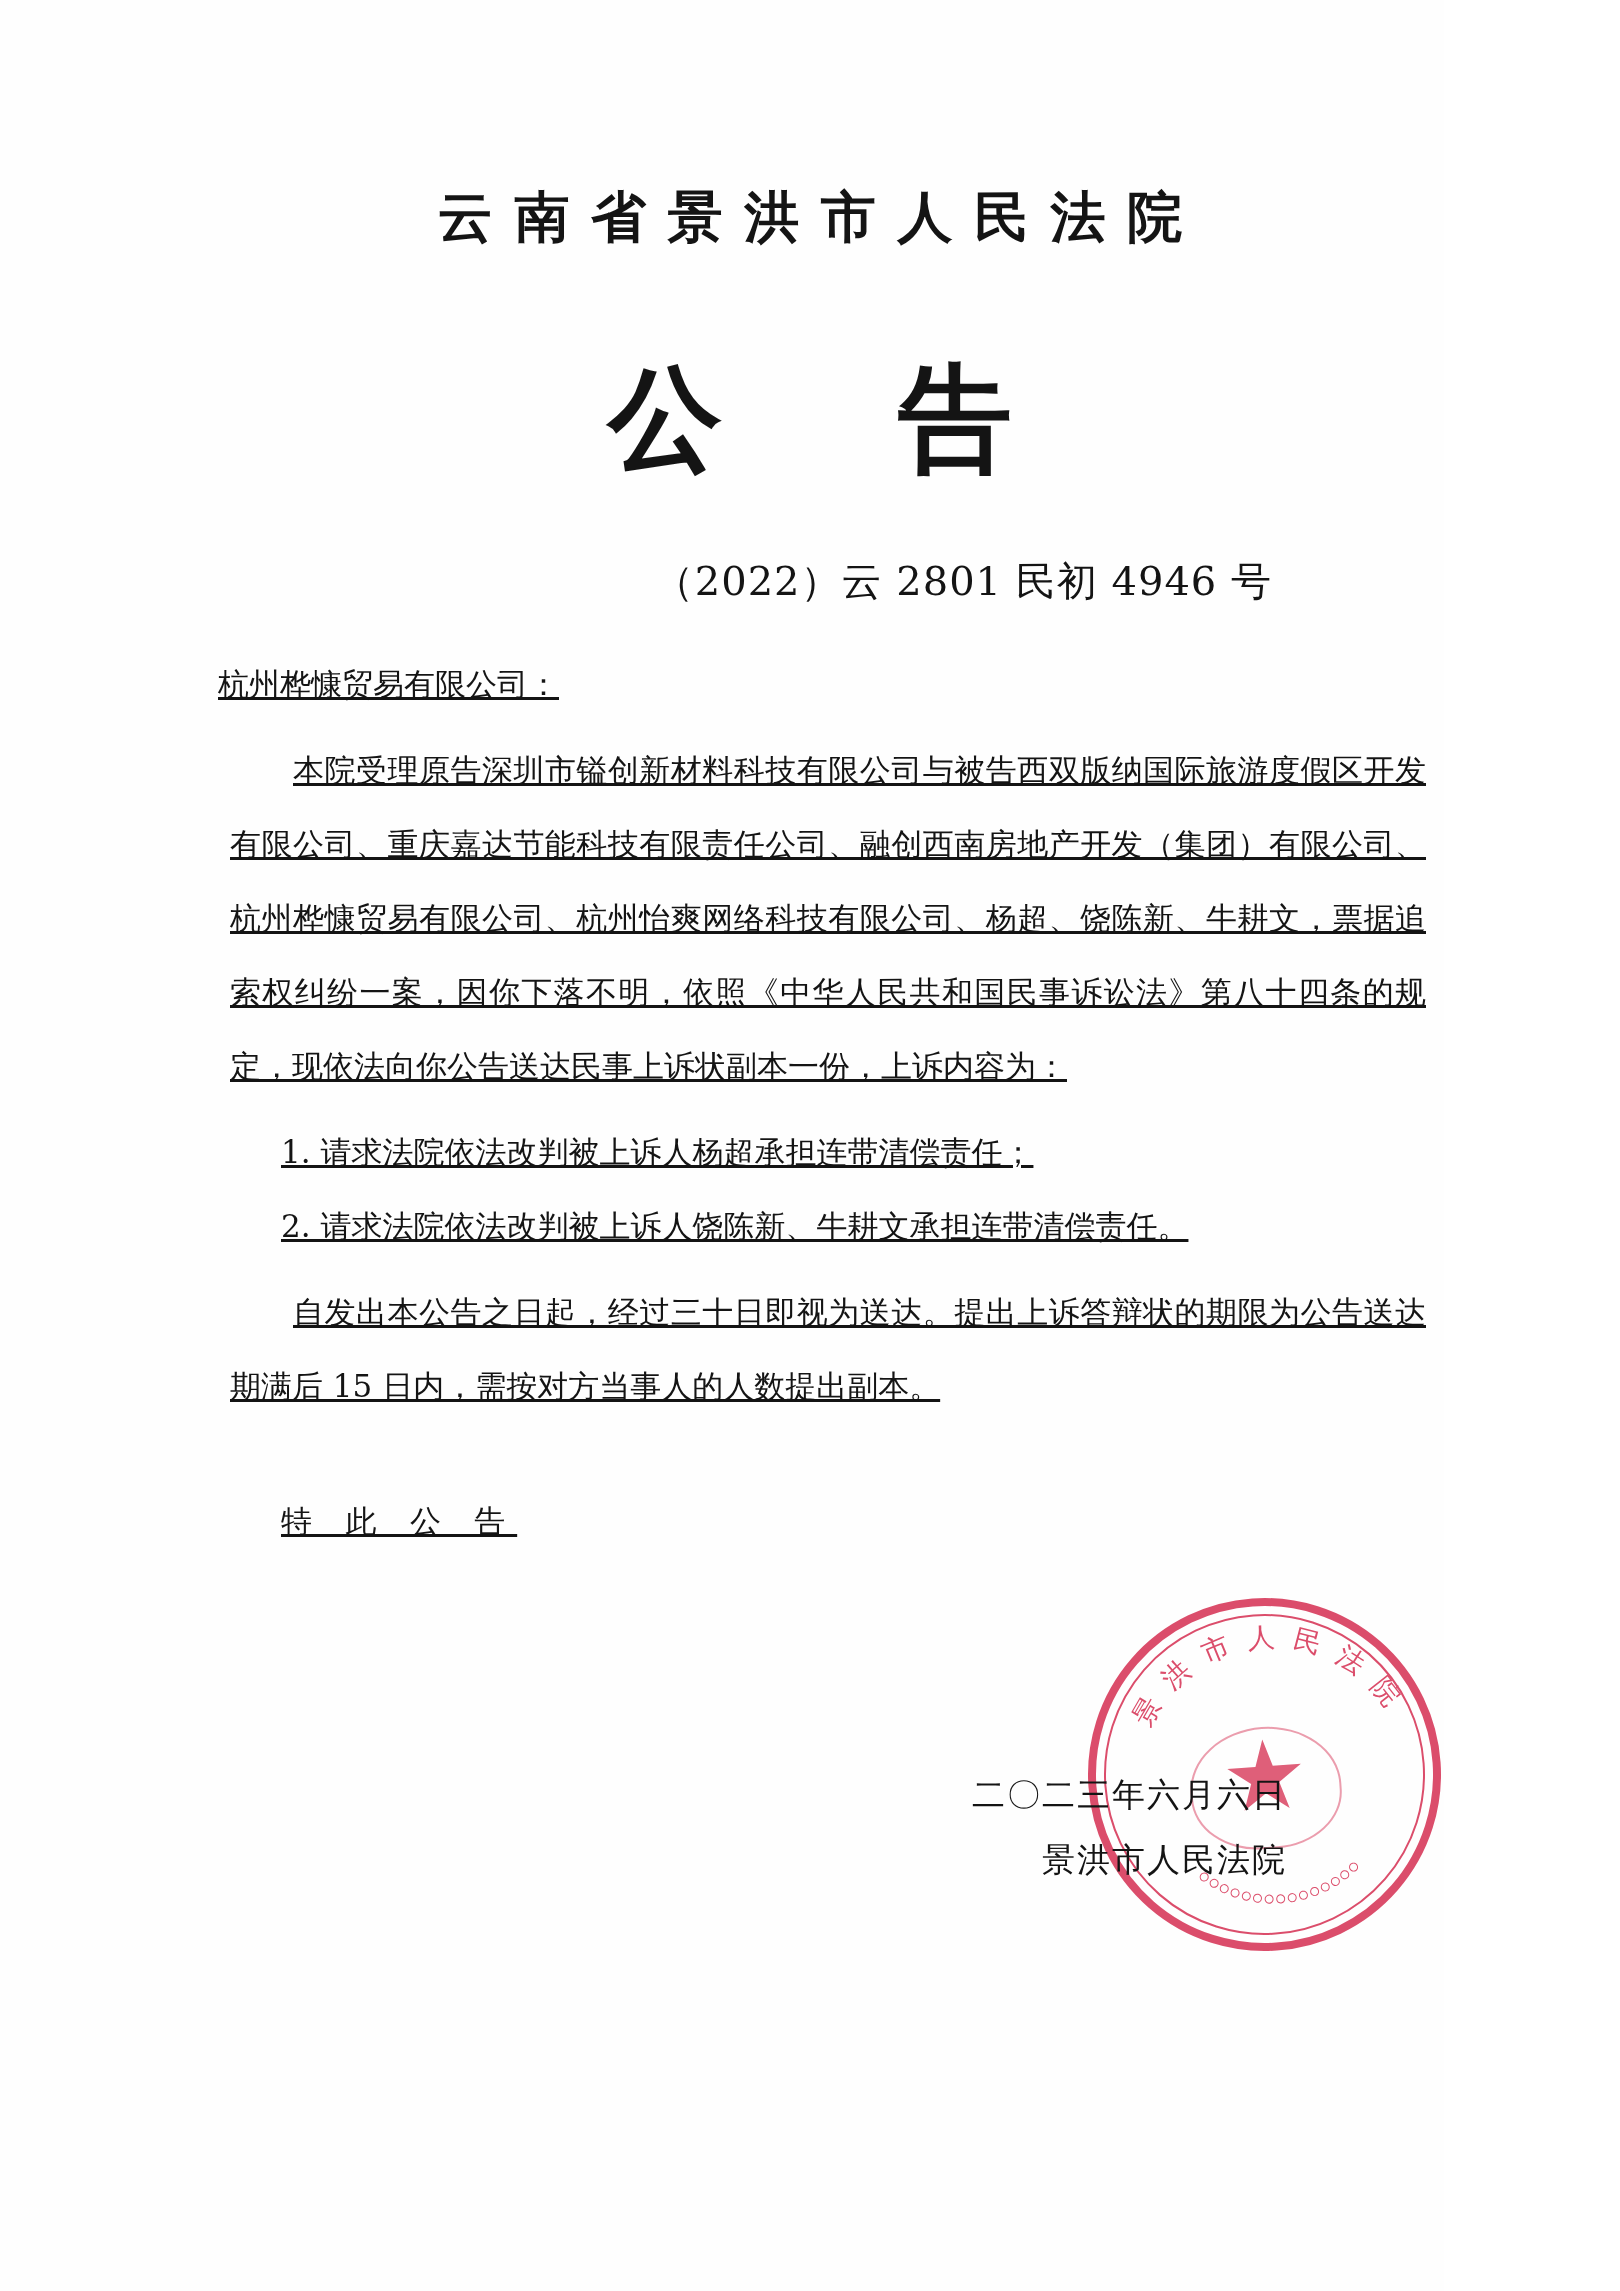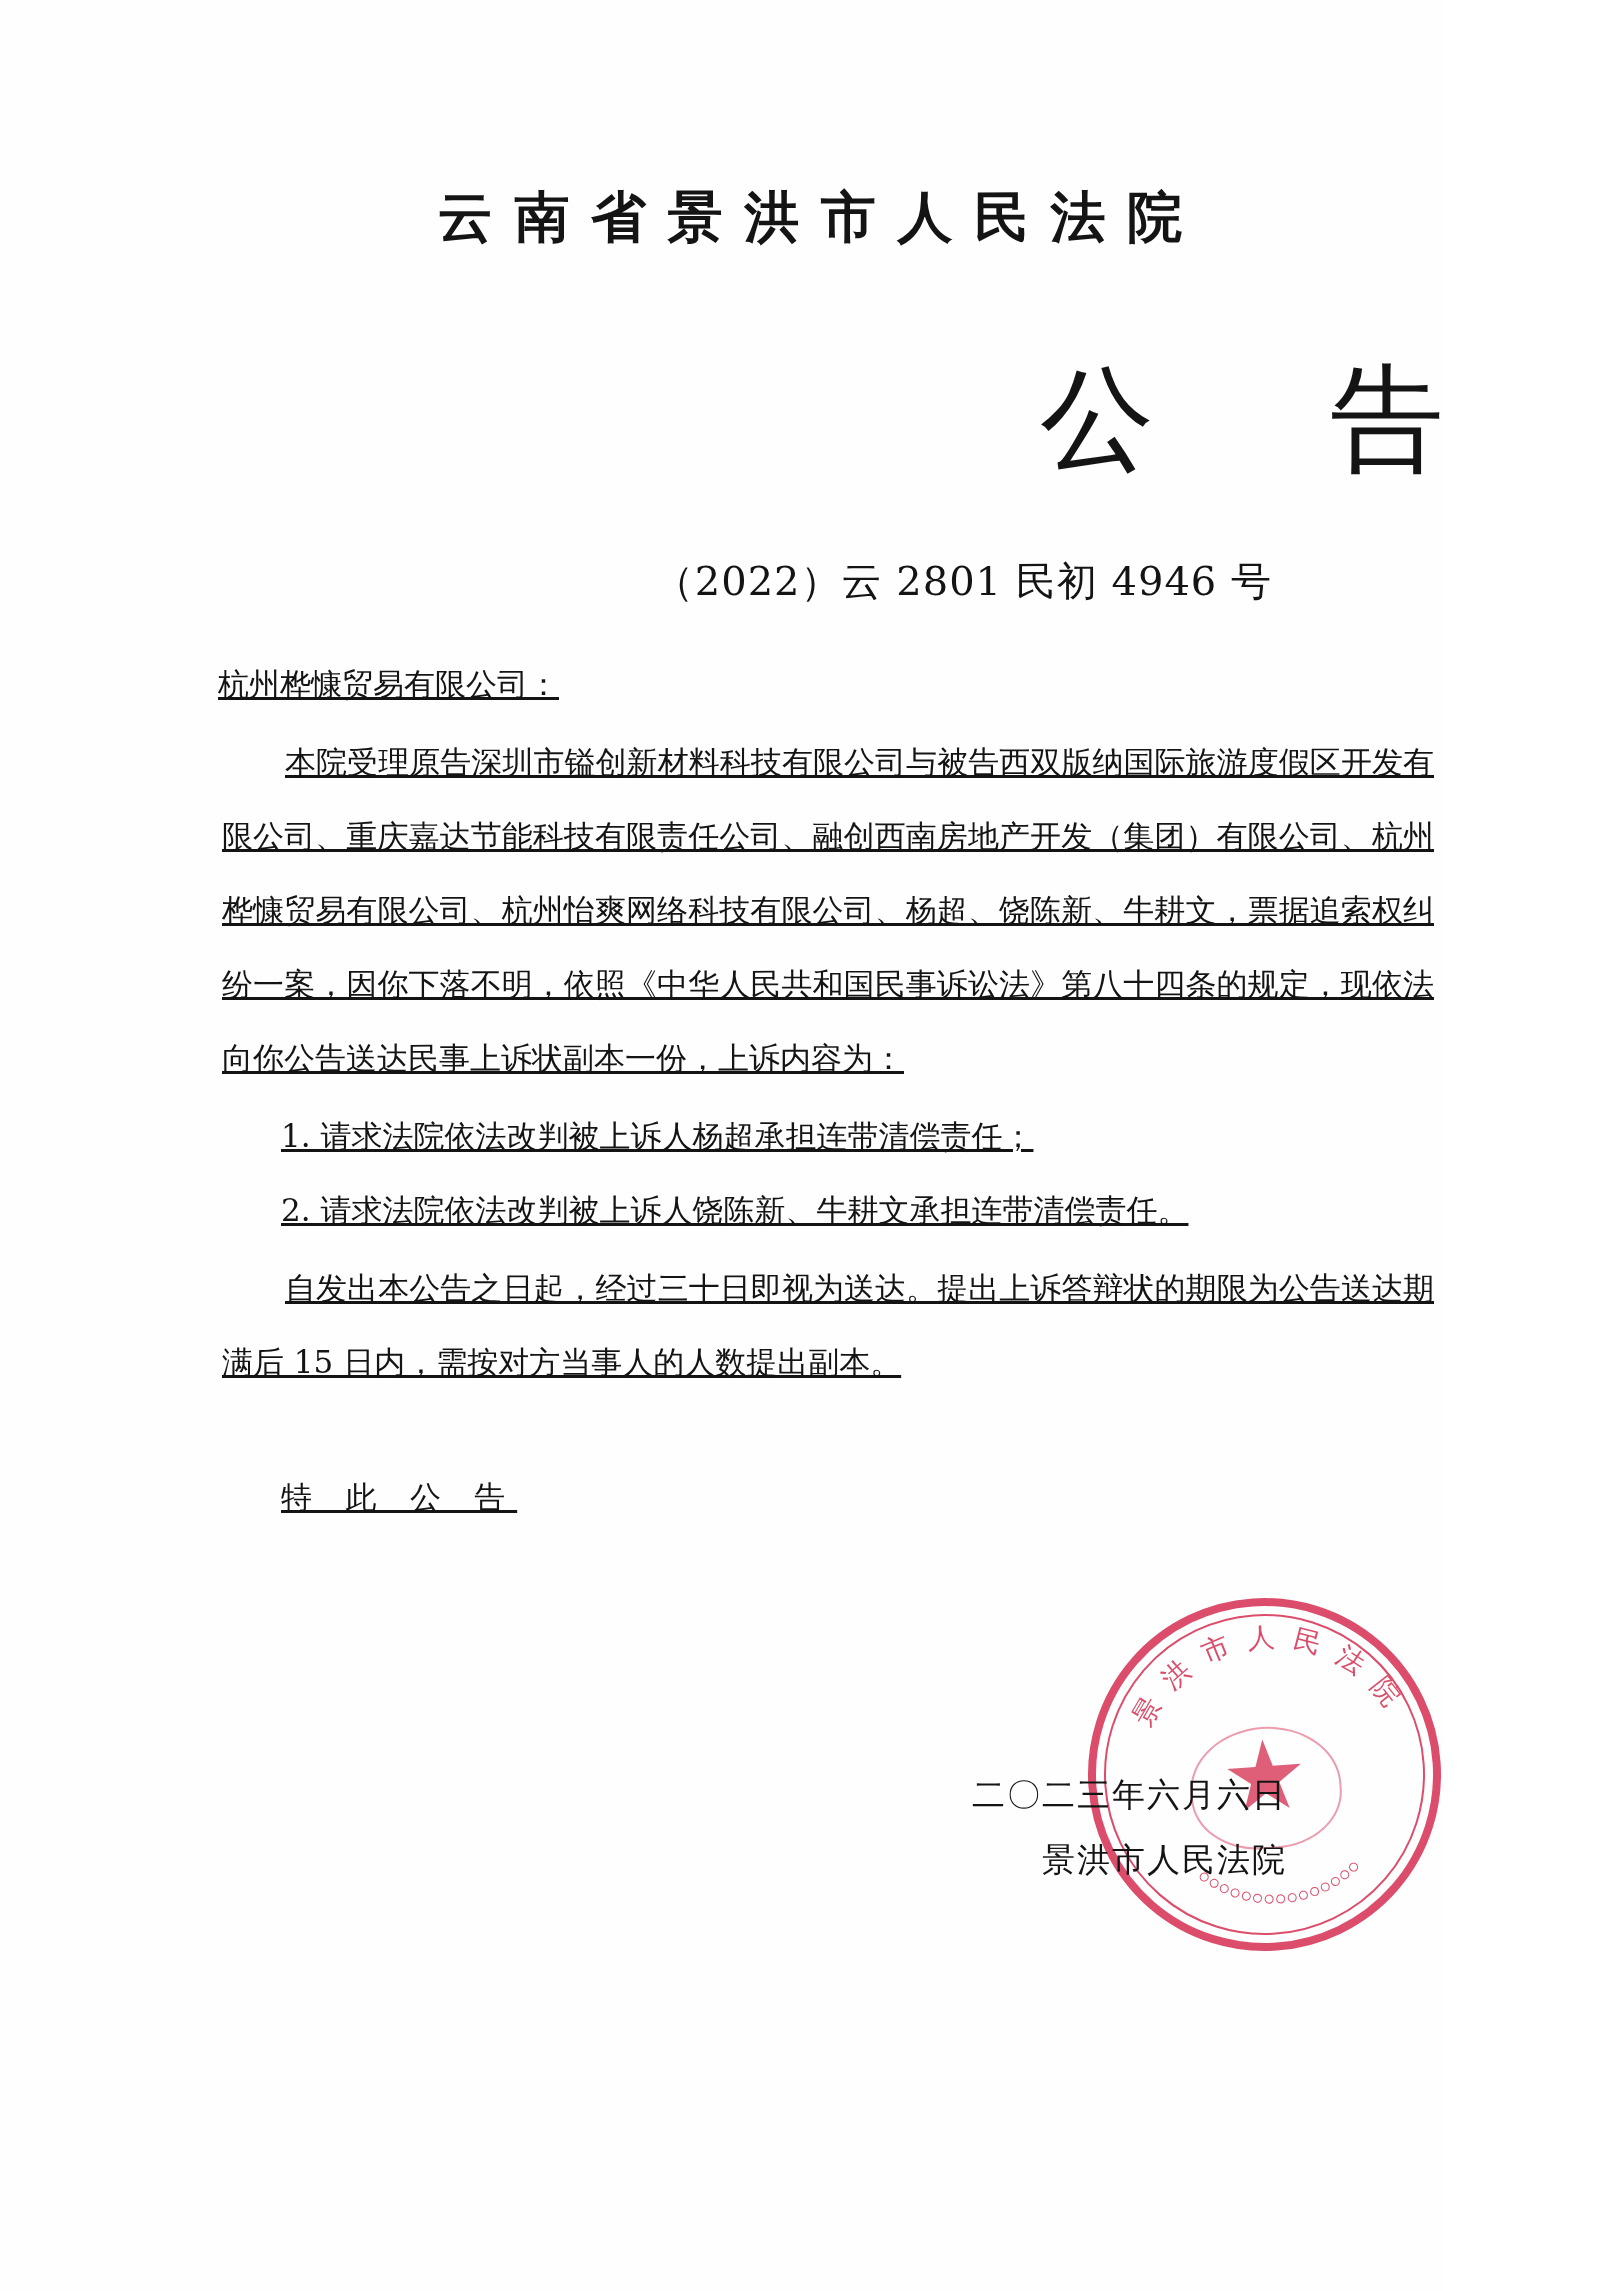--- a/index.html
+++ b/index.html
@@ -33,23 +33,23 @@
     letter-spacing: 21.6px;
     text-indent: 21.6px;
     font-family: "DejaVu Serif", "Liberation Serif", serif;
     color: #141414;
   }
   .doc-kind {
     position: absolute;
     left: 0;
     top: 343px;
     width: 1620px;
-    text-align: right;
+    text-align: center;
     font-size: 114px;
-    font-weight: 400;
+    font-weight: 700;
     letter-spacing: 176px;
     text-indent: 176px;
     color: #141414;
     font-family: "DejaVu Serif", "Liberation Serif", serif;
   }
   .case-number {
     position: absolute;
     right: 172px;
     top: 554px;
     font-size: 40px;
@@ -65,21 +65,21 @@
     line-height: 74px;
     color: #141414;
     text-align: justify;
     text-justify: inter-ideograph;
     text-decoration: underline;
   }
   .addressee {
     margin: 0 0 3.9px 0;
   }
   .para {
-    margin: 4px;
+    margin: 12px;
     text-indent: 63px;
   }
   .para.justified {
     text-align: justify;
     text-justify: inter-ideograph;
   }
   .claim {
     margin: 0;
     text-indent: 63px;
   }

